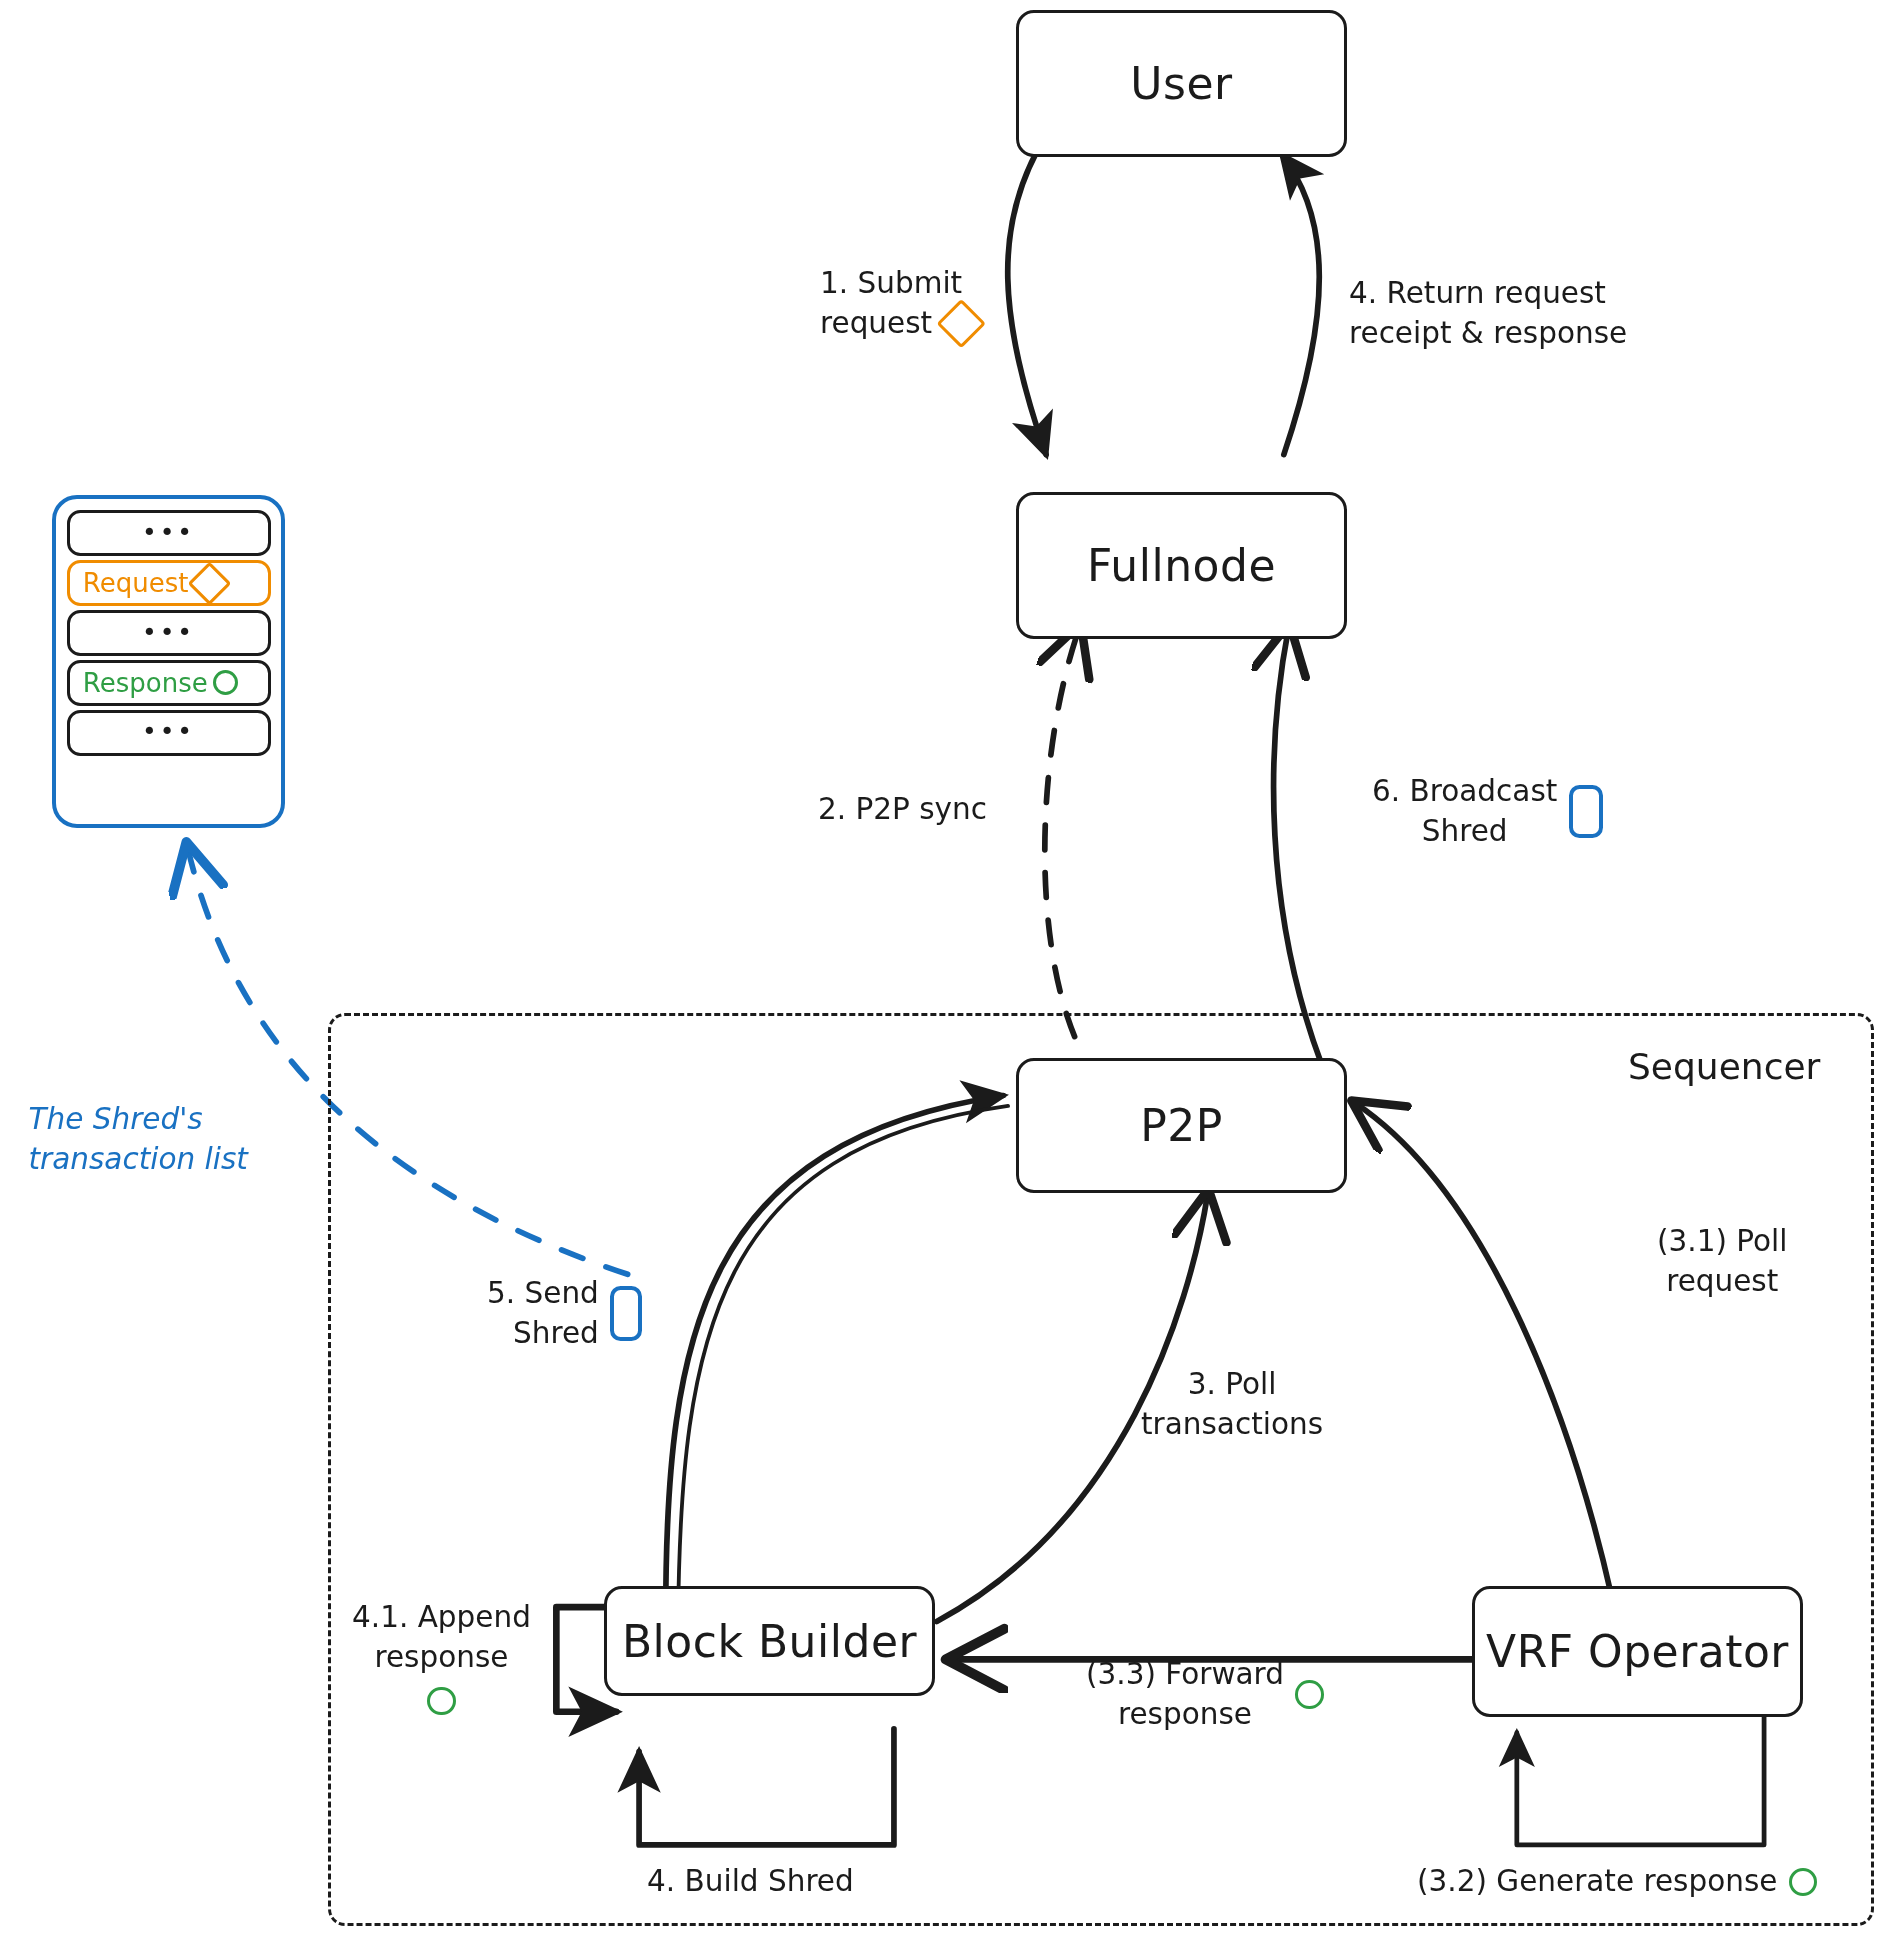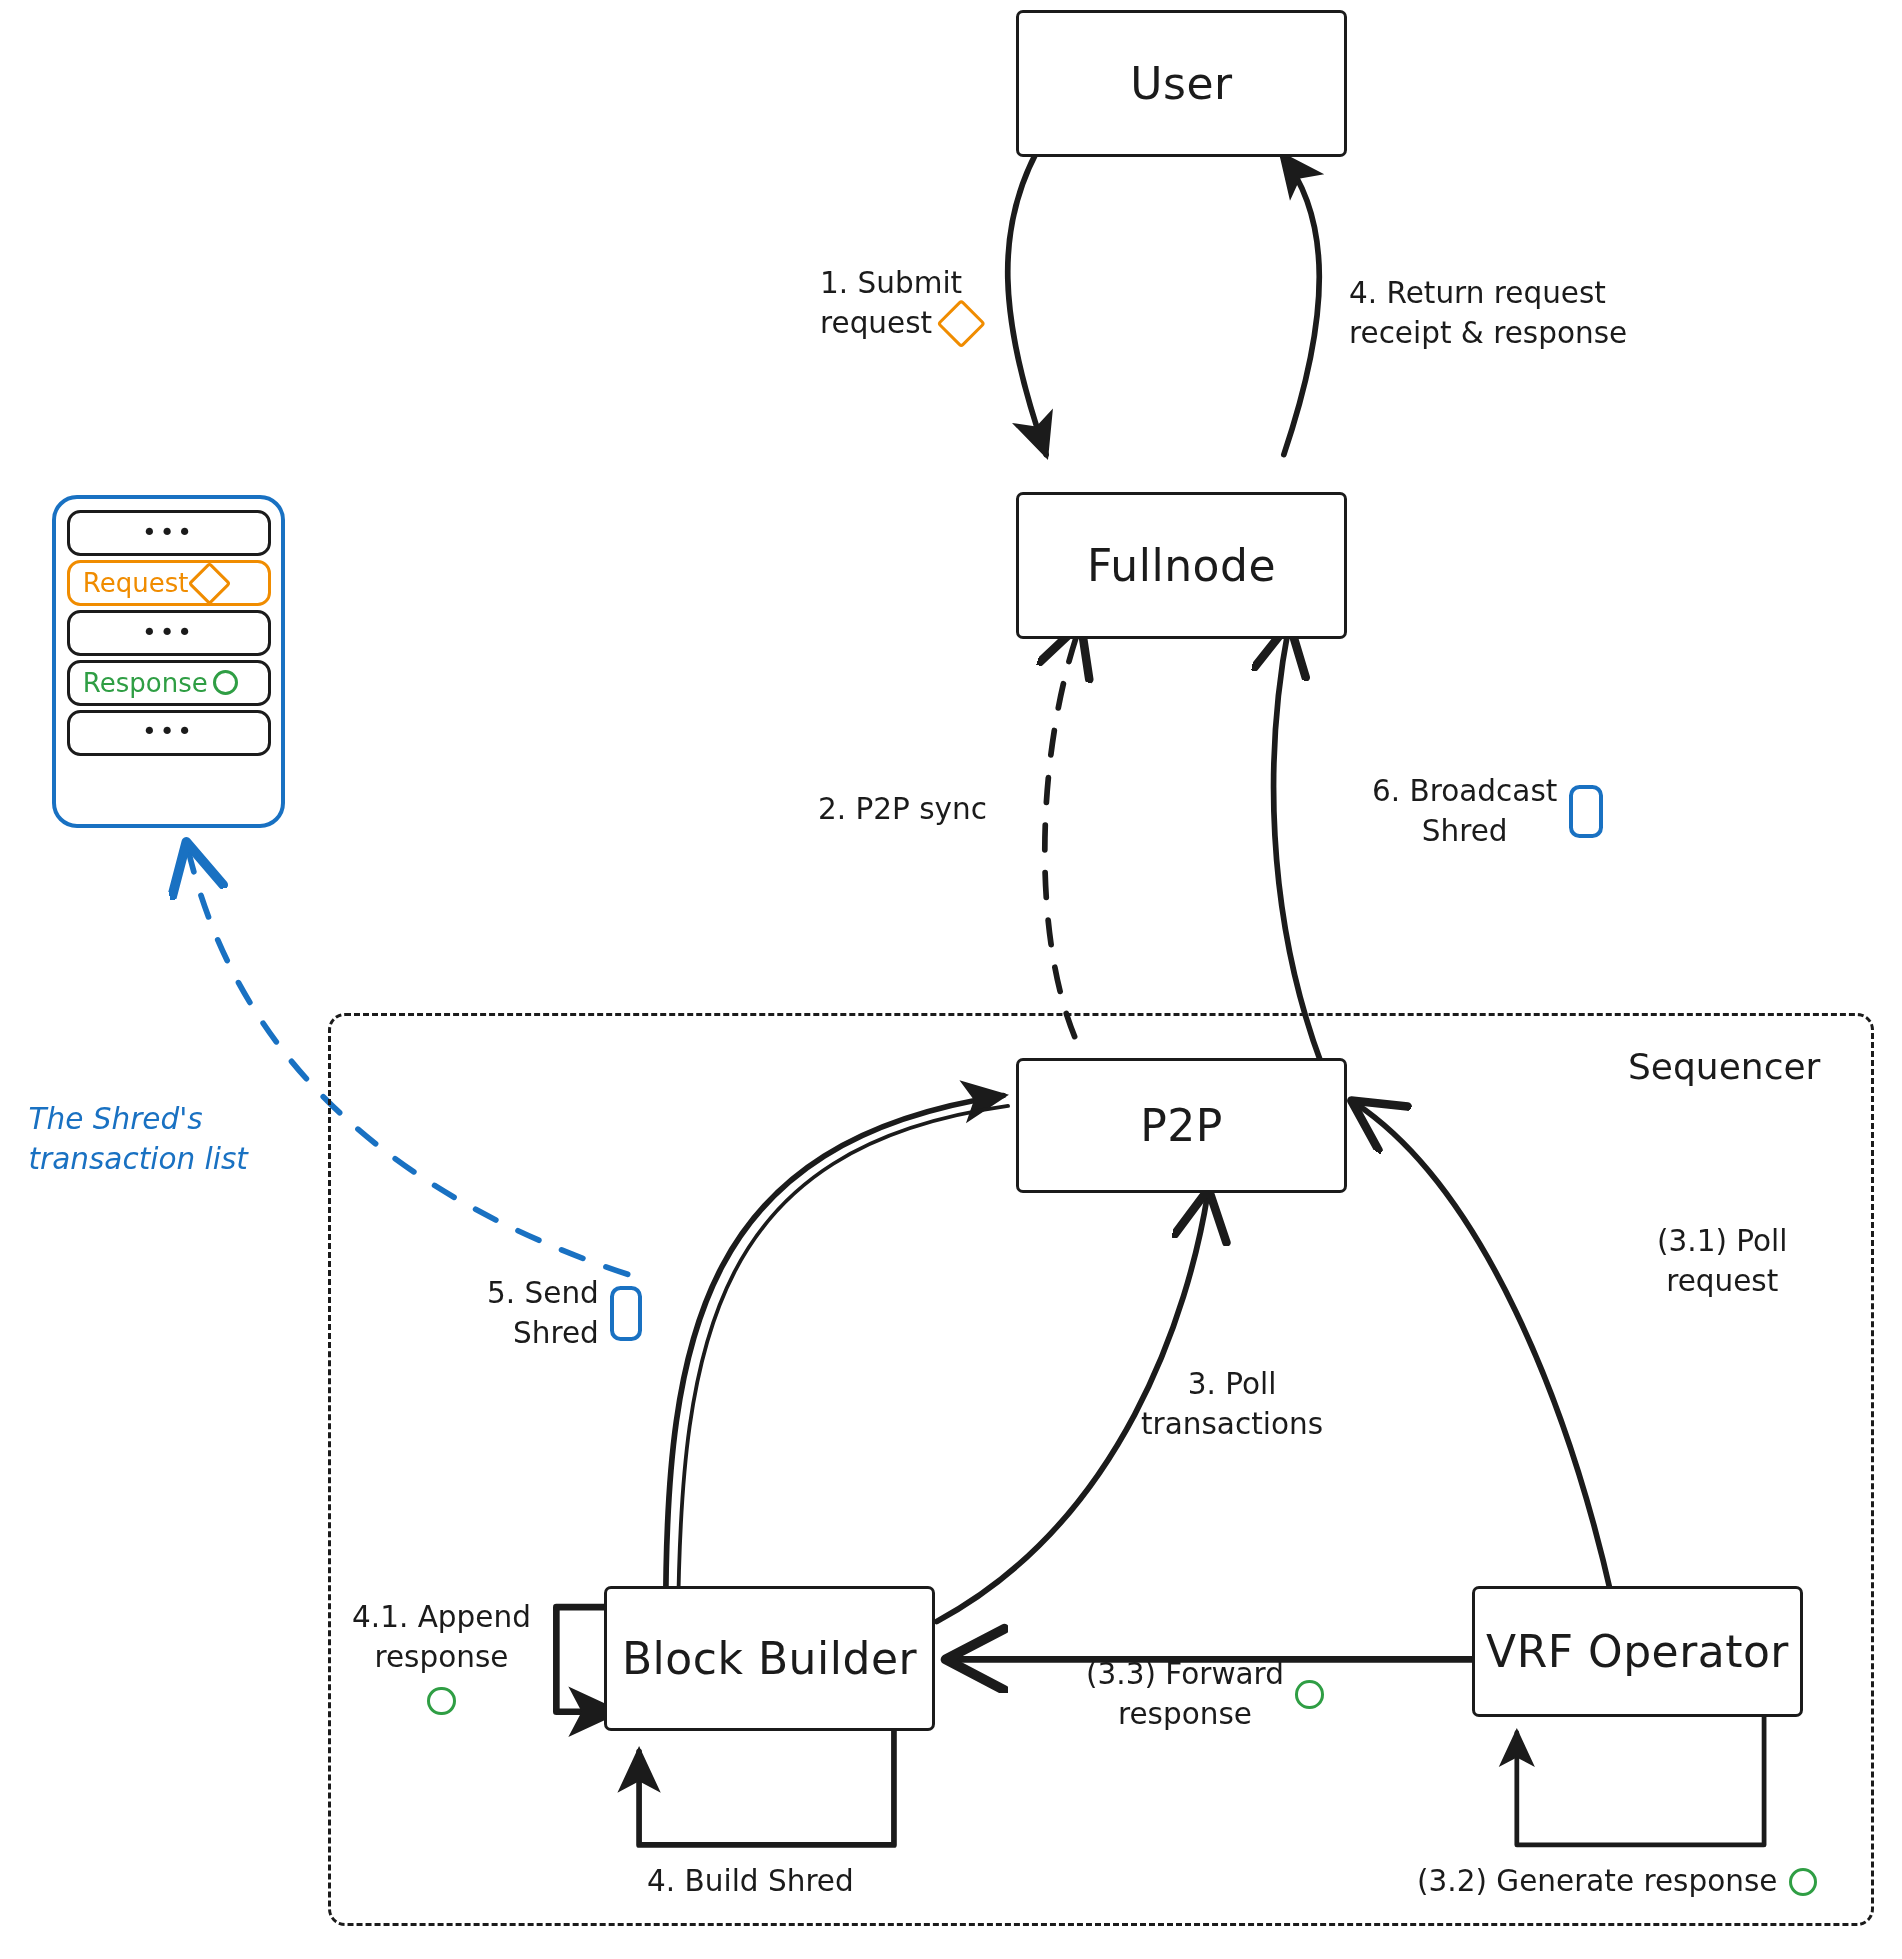--- a/index.html
+++ b/index.html
@@ -22,21 +22,21 @@
     left: 0;
     top: 0;
     width: 1902px;
     height: 1959px;
     pointer-events: none;
   }
   .node {
     position: absolute;
     box-sizing: border-box;
     border: 3.8px solid #1b1b1b;
-    border-radius: 7px;
+    border-radius: 18px;
     background: #ffffff;
     display: flex;
     align-items: center;
     justify-content: center;
     color: #1b1b1b;
   }
   .node-label {
     font-size: 44px;
     letter-spacing: 0.5px;
     white-space: nowrap;
@@ -199,21 +199,21 @@
   </div>
 
   <div class="node" style="left:1016px; top:464px; width:331px; height:147px;margin-top:28px;">
     <span class="node-label">Fullnode</span>
   </div>
 
   <div class="node" style="left:1016px; top:1058px; width:331px; height:135px;">
     <span class="node-label">P2P</span>
   </div>
 
-  <div class="node" style="left:604px; top:1586px; width:331px; height:145px;">
+  <div class="node" style="left:604px; top:1586px; width:331px; height:110px;">
     <span class="node-label">Block Builder</span>
   </div>
 
   <div class="node" style="left:1472px; top:1586px; width:331px; height:131px;">
     <span class="node-label">VRF Operator</span>
   </div>
 
   <div class="edge-label" style="left:820px; top:264px;">
     <div>1. Submit</div>
     <div class="row-flex" style="justify-content:flex-end;">

